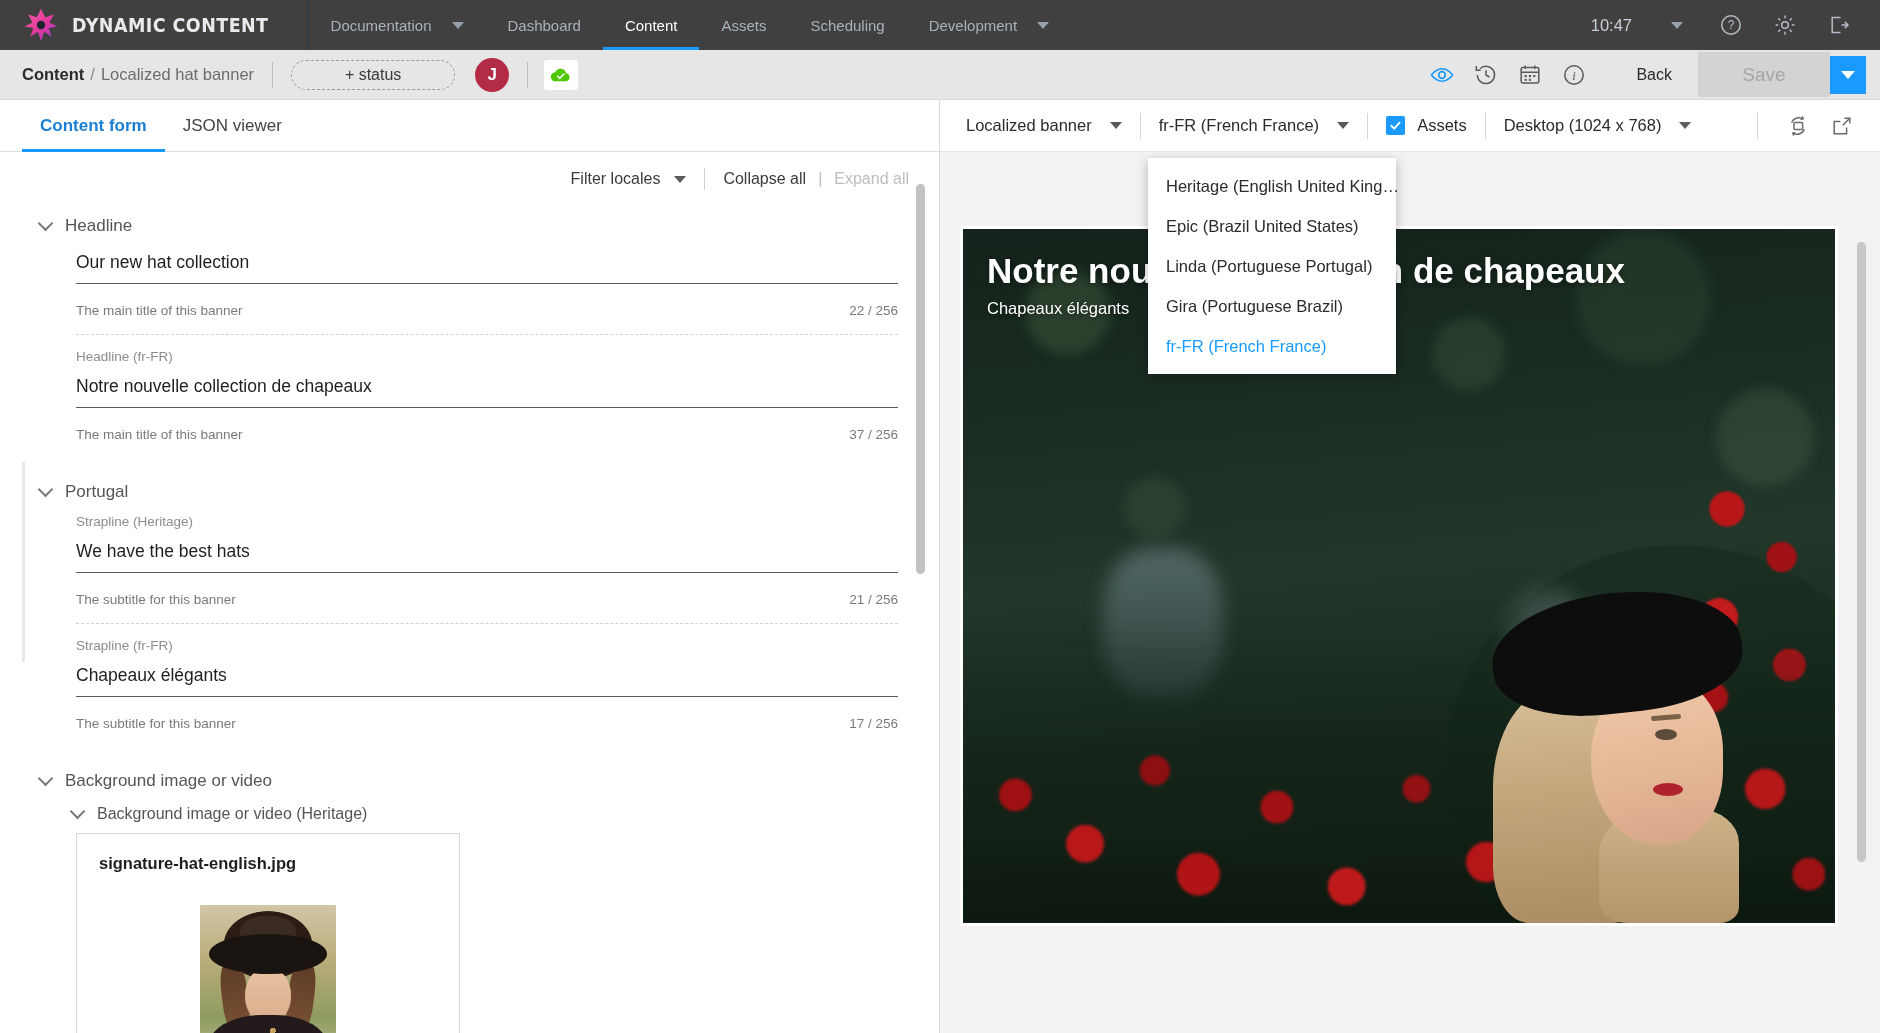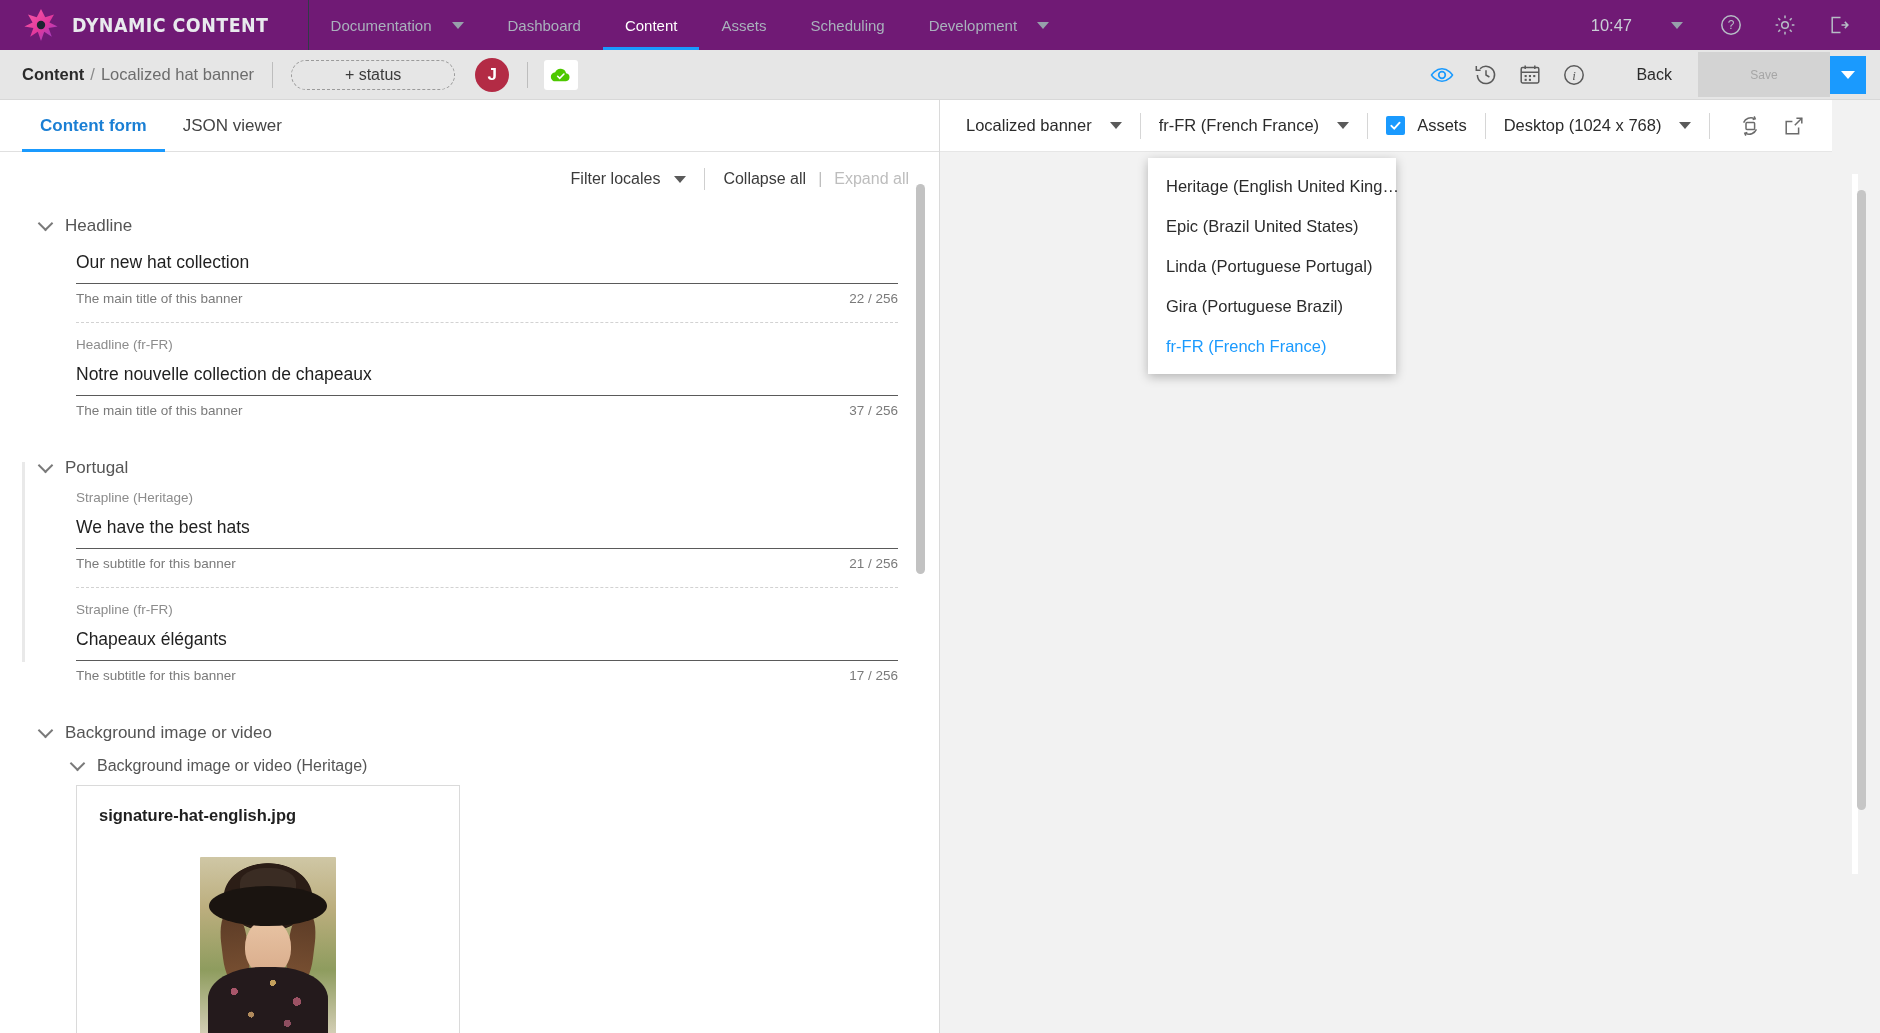--- a/index.html
+++ b/index.html
@@ -6,21 +6,21 @@
   html, body {
     width: 1880px; height: 1033px;
     font-family: "Liberation Sans", sans-serif;
     background: #ffffff;
     overflow: hidden;
   }
 
   
   .topnav {
     height: 50px;
-    background: #701a75;
+    background: #404040;
     display: flex;
     align-items: center;
     color: #c5cbd3;
     font-size: 16.5px;
     position: relative;
   }
   .brand {
     display: flex; align-items: center; gap: 14px;
     padding: 0 22px 0 24px;
     height: 100%;
@@ -101,21 +101,21 @@
     width: 44px; height: 40px; display: flex;
     align-items: center; justify-content: center; cursor: pointer;
   }
   .back-btn {
     font-size: 16px; color: #2b2b2b; cursor: pointer;
     padding: 0 26px 0 40px;
   }
   .save-btn {
     height: 45px; width: 132px; background: #d3d3d3; color: #a6a6a6;
     display: flex; align-items: center; justify-content: center;
-    font-size: 12px; cursor: default; border: none;
+    font-size: 19px; cursor: default; border: none;
   }
   .save-caret {
     height: 38px; width: 36px; background: #1a9afe;
     display: flex; align-items: center; justify-content: center; cursor: pointer;
   }
   .caret-white {
     width: 0; height: 0;
     border-left: 7px solid transparent;
     border-right: 7px solid transparent;
     border-top: 8px solid #ffffff;
@@ -174,21 +174,21 @@
     transform: rotate(45deg); margin-top: -5px; flex: none;
   }
   .field { margin-left: 36px; max-width: 822px; }
   .field-label { font-size: 13.5px; color: #8c8c8c; margin-bottom: 8px; }
   .field-input {
     font-size: 17.5px; color: #1f1f1f; padding: 4px 0 10px;
     border-bottom: 1px solid #5a5a5a; cursor: text;
   }
   .field-foot {
     display: flex; justify-content: space-between;
-    font-size: 13.5px; color: #7a7a7a; padding: 7px 0 0;
+    font-size: 13.5px; color: #7a7a7a; padding: 7px 0 0; margin-top: 12px;
   }
   .field-div { border-bottom: 1px dashed #d2d2d2; margin: 16px 0 14px; }
   .sec-gap { height: 26px; }
 
   .sub-head {
     display: flex; align-items: center; gap: 14px;
     font-size: 16px; color: #555; margin: 14px 0 10px 32px;
   }
   .asset-card {
     margin-left: 36px; width: 384px; border: 1px solid #dadada;
@@ -247,21 +247,21 @@
     background: #c2c2c2; border-radius: 5px;
   }
   .left-accent {
     position: absolute; left: 22px; top: 310px; width: 3px; height: 200px;
     background: #e9e9e9;
   }
 
   
   .right {
     flex: 1; background: #f2f2f2; position: relative;
-    display: flex; flex-direction: row;
+    display: flex; flex-direction: column;
   }
   .preview-bar {
     height: 52px; background: #fff; display: flex; align-items: center;
     padding: 0 16px 0 26px; border-bottom: 1px solid #e6e6e6;
     font-size: 16.5px; color: #2b2b2b; position: relative; z-index: 5;
   }
   .pb-dd { display: flex; align-items: center; gap: 18px; cursor: pointer; }
   .pb-sep { width: 1px; height: 26px; background: #d6d6d6; margin: 0 18px; }
   .checkbox {
     width: 19px; height: 19px; background: #1a9afe; border-radius: 2px;

